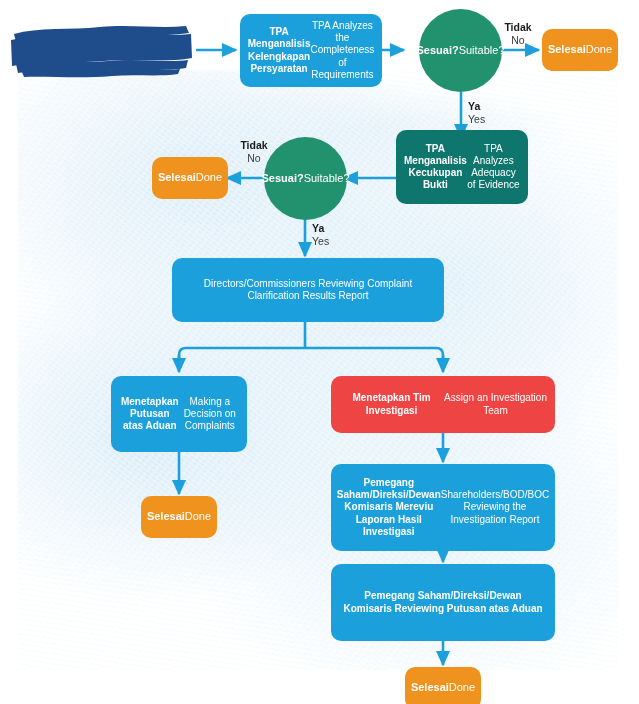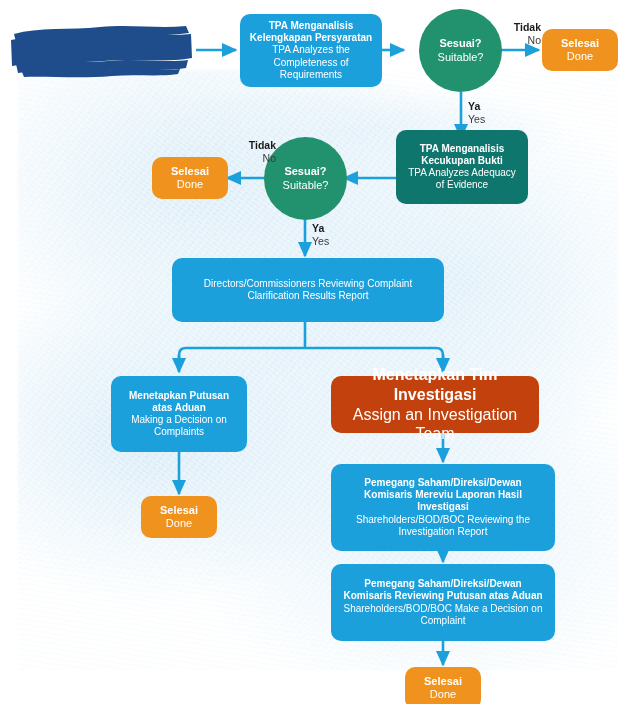--- a/index.html
+++ b/index.html
@@ -54,21 +54,21 @@
       repeating-linear-gradient(37deg, rgba(255,255,255,0.55) 0 2px, rgba(255,255,255,0) 2px 4px),
       repeating-linear-gradient(-52deg, rgba(255,255,255,0.4) 0 3px, rgba(255,255,255,0) 3px 6px),
       repeating-linear-gradient(8deg, rgba(230,244,252,0.5) 0 2px, rgba(255,255,255,0) 2px 5px);
   }
 
   
   .node {
     position: absolute;
     box-sizing: border-box;
     display: flex;
-    flex-direction: column;
+    flex-direction: row;
     align-items: center;
     justify-content: center;
     text-align: center;
     color: #ffffff;
     z-index: 5;
   }
   .node .ttl {
     font-weight: bold;
     line-height: 1.22;
   }
@@ -106,21 +106,21 @@
     color: #ffffff;
     z-index: 2;
     line-height: 1.25;
   }
   #start-node .brush-label .ttl { font-weight: bold; font-size: 12.5px; }
   #start-node .brush-label .sub { font-weight: normal; font-size: 12.5px; }
 
   
   .conn-label {
     position: absolute;
-    text-align: right;
+    text-align: center;
     line-height: 1.2;
     z-index: 6;
     color: #2a2a2a;
   }
   .conn-label .ttl { font-weight: bold; font-size: 10.5px; color: #1a1a1a; }
   .conn-label .sub { font-weight: normal; font-size: 10.5px; color: #3a3a3a; }
 
   
   #links {
     position: absolute;
@@ -226,33 +226,32 @@
   <div class="node box" style="left:111px; top:376px; width:136px; height:76px; background:#1CA0DC; font-size:10px;">
     <div class="ttl">Menetapkan Putusan atas Aduan</div>
     <div class="sub">Making a Decision on Complaints</div>
   </div>
 
   <div class="node box" style="left:141px; top:496px; width:76px; height:42px; background:#F0921E; font-size:11px;">
     <div class="ttl">Selesai</div>
     <div class="sub">Done</div>
   </div>
 
-  <div class="node box" style="left:331px; top:376px; width:208px; height:57px; background:#c2410c; font-size:16px;">
+  <div class="node box" style="left:331px; top:376px; width:224px; height:57px; background:#ef4444; font-size:10px;">
     <div class="ttl">Menetapkan Tim Investigasi</div>
     <div class="sub">Assign an Investigation Team</div>
   </div>
 
   <div class="node box" style="left:331px; top:464px; width:224px; height:87px; background:#1CA0DC; font-size:10px;">
     <div class="ttl">Pemegang Saham/Direksi/Dewan Komisaris Mereviu Laporan Hasil Investigasi</div>
     <div class="sub">Shareholders/BOD/BOC Reviewing the Investigation Report</div>
   </div>
 
   <div class="node box" style="left:331px; top:564px; width:224px; height:77px; background:#1CA0DC; font-size:10px;">
     <div class="ttl">Pemegang Saham/Direksi/Dewan Komisaris Reviewing Putusan atas Aduan</div>
-    <div class="sub">Shareholders/BOD/BOC Make a Decision on Complaint</div>
   </div>
 
   <div class="node box" style="left:405px; top:667px; width:76px; height:42px; background:#F0921E; font-size:11px;">
     <div class="ttl">Selesai</div>
     <div class="sub">Done</div>
   </div>
 
   <div class="conn-label" style="left:495px; top:21px; width:46px;">
     <div class="ttl">Tidak</div>
     <div class="sub">No</div>

